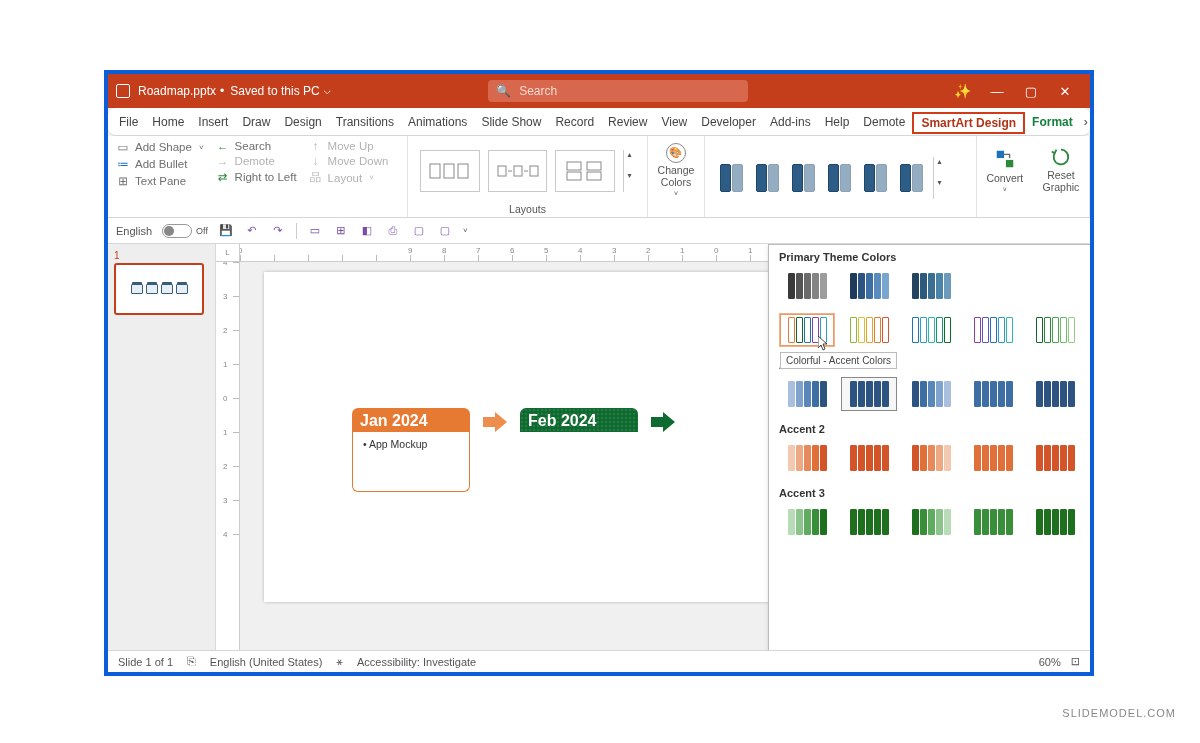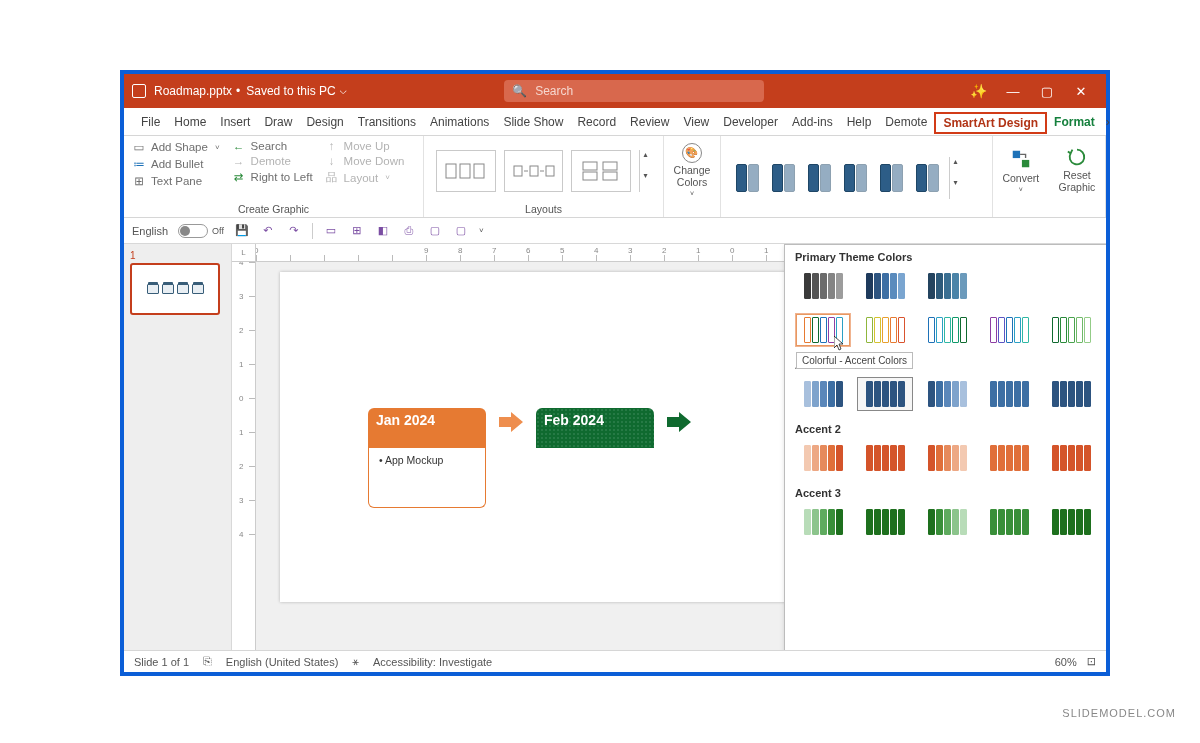--- a/index.html
+++ b/index.html
@@ -1,28 +1,28 @@
 <!DOCTYPE html>
 <html><head>
 <meta charset="utf-8">
 <style>
   * { box-sizing: border-box; margin: 0; padding: 0; font-family: "Segoe UI", Arial, sans-serif; }
   body { background: #fff; width: 1200px; height: 743px; position: relative; }
-  .frame { position:absolute; left:104px; top:70px; width:990px; height:606px; border:4px solid #0b5ed7; background:#efeff0; display:flex; flex-direction:column;margin-left:16px; }
+  .frame { position:absolute; left:104px; top:70px; width:990px; height:606px; border:4px solid #0b5ed7; background:#efeff0; display:flex; flex-direction:column; }
   .titlebar { height:34px; background:#c43e1c; display:flex; align-items:center; color:#fff; font-size:12px; padding:0 8px; }
   .titlebar .icon { width:14px; height:14px; border:1px solid #fff; border-radius:2px; margin-right:8px; }
   .titlebar .title { margin-right:4px; }
   .titlebar .saved { margin-left:6px; }
   .titlebar .arrow { margin-left:4px; font-size:9px; }
   .titlebar .search { margin-left:auto; margin-right:auto; transform:translateX(-20px); width:260px; height:22px; background:#d8684d; border-radius:4px; display:flex; align-items:center; padding:0 8px; color:#f5d7cf; font-size:12px; }
   .titlebar .search .mag { margin-right:8px; }
   .titlebar .winbtns { display:flex; gap:0; }
   .titlebar .winbtn { width:34px; height:26px; display:flex; align-items:center; justify-content:center; font-size:13px; }
   .titlebar .winbtn.beaker { font-size:14px;}
-  .tabs { height:28px; background:#fff; border-bottom:1px solid #d6d6d6; display:flex; align-items:center; font-size:12px; color:#444; padding:0 10px; }
+  .tabs { height:28px; background:#fff; border-bottom:1px solid #d6d6d6; display:flex; align-items:center; font-size:12px; color:#444; padding:0 4px;border-radius:8px; }
   .tabs .tab { padding:0 7px; height:100%; display:flex; align-items:center; cursor:pointer; white-space:nowrap; }
   .tabs .tab.highlight { border:2px solid #d23b17; color:#b13416; font-weight:600; height:22px; margin-top:2px;}
   .tabs .tab.format { color:#15803d; font-weight:700;}
   .tabs .overflow { margin-left:auto; padding:0 4px;}
   .ribbon { height:82px; background:#fff; border-bottom:1px solid #d6d6d6; display:flex; font-size:11px; color:#555; position:relative; }
   .ribbon-group { border-right:1px solid #e2e2e2; height:100%; display:flex; flex-direction:column; padding:4px 8px 2px; }
   .ribbon-group .body { flex:1; display:flex; }
   .ribbon-group .label { text-align:center; font-size:10.5px; color:#555; padding-top:1px;}
   .rcol { display:flex; flex-direction:column; gap:3px; margin-right:12px;}
   .rbtn { display:flex; align-items:center; gap:5px; font-size:11.5px; color:#6f6f6f; white-space:nowrap; }
@@ -55,21 +55,21 @@
   .ruler-h .tick { width:34px; border-left:1px solid #bbb; height:6px; position:relative;}
   .ruler-h .tick span{ position:absolute; top:-9px; left:-3px;}
   .ruler-v { position:absolute; top:18px; left:0; width:24px; bottom:0; background:#fff; border-right:1px solid #ccc; font-size:8px; color:#888; display:flex; flex-direction:column; align-items:flex-end; overflow:hidden;}
   .ruler-v .tick { height:34px; border-top:1px solid #bbb; width:6px; position:relative;}
   .ruler-v .tick span { position:absolute; left:-10px; top:-5px;}
   .ruler-corner { position:absolute; top:0; left:0; width:24px; height:18px; background:#fff; border-right:1px solid #ccc; border-bottom:1px solid #ccc; font-size:8px; text-align:center; color:#888; line-height:18px;}
   .slide { position:absolute; top:28px; left:48px; width:760px; height:330px; background:#fff; box-shadow:0 0 3px rgba(0,0,0,.25);}
   
   .roadmap { position:absolute; top:136px; left:88px; display:flex; align-items:flex-start; gap:12px;}
   .step { width:118px; }
-  .step .head { height:40px; border-radius:6px 6px 0 0; color:#fff; font-size:14px; font-weight:600; padding:4px 8px;}
+  .step .head { height:24px; border-radius:6px 6px 0 0; color:#fff; font-size:16px; font-weight:600; padding:4px 8px;}
   .step .body2 { height:60px; border:1.5px solid; border-top:none; border-radius:0 0 6px 6px; background:#fff; font-size:10.5px; padding:6px 10px; color:#333;}
   .step.orange .head{ background:#e67a32;}
   .step.orange .body2{ border-color:#e67a32;}
   .step.green .head{ background:#0f6a2f; background-image:radial-gradient(#267a45 1px, transparent 1px); background-size:4px 4px;}
   .step.green .body2{ border-color:#0f6a2f;}
   .arrow-shape { width:26px; height:20px; margin-top:4px; }
   .arrow-shape.orange { color:#ee8e4e;}
   .arrow-shape.green { color:#0f6a2f;}
   .arrow-shape svg { width:100%; height:100%;}
   .bullet::before { content:"• "; }
@@ -175,21 +175,20 @@
               <span class="glyph">↓</span>
               <span>Move Down</span>
             </div>
           <div class="rbtn disabled">
               <span class="glyph">品</span>
               <span>Layout</span>
               <span style="font-size:8px;margin-left:2px;">˅</span>
             </div>
         </div>
       </div>
-      <div class="label">Create Graphic</div>
     </div>
 
     <div class="ribbon-group" style="width:240px;">
       <div class="body layouts-gallery">
         <div class="layout-thumb">
             <svg width="44" height="26">
               <rect x="2" y="6" width="10" height="14" fill="none" stroke="#888"></rect>
               <rect x="16" y="6" width="10" height="14" fill="none" stroke="#888"></rect>
               <rect x="30" y="6" width="10" height="14" fill="none" stroke="#888"></rect>
             </svg>

